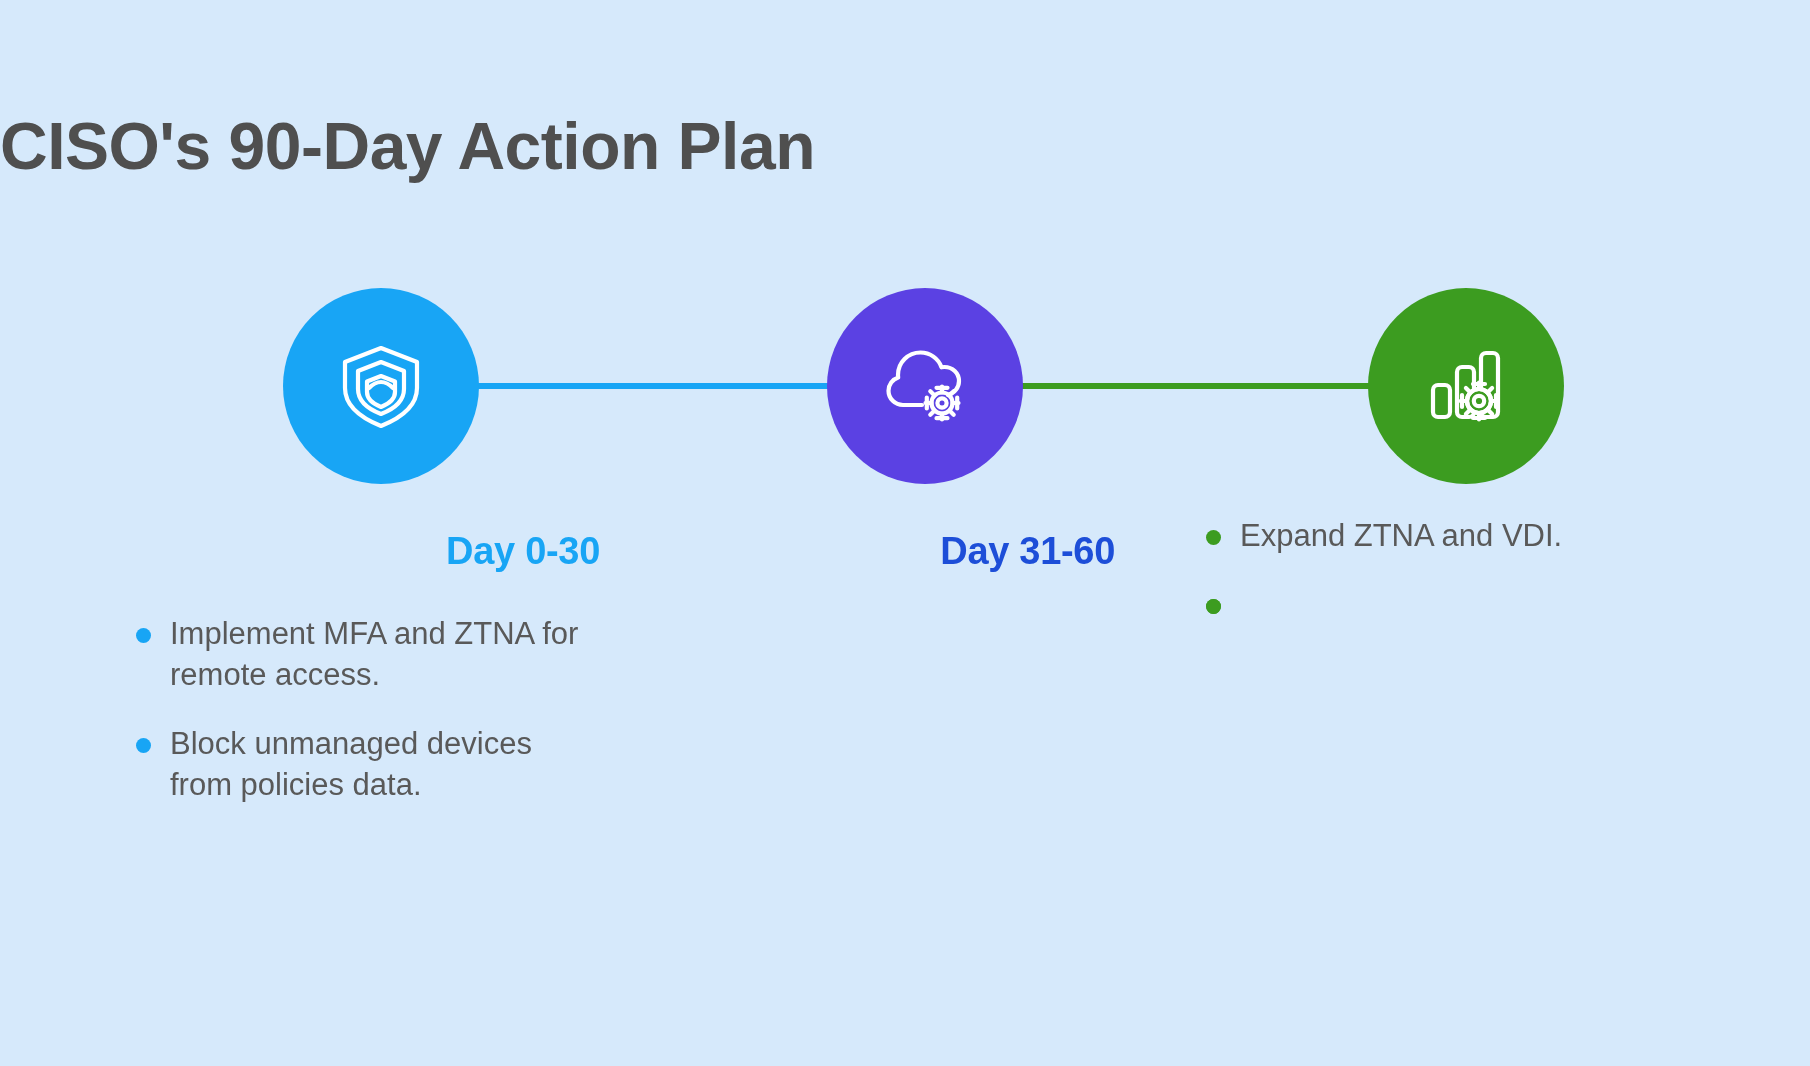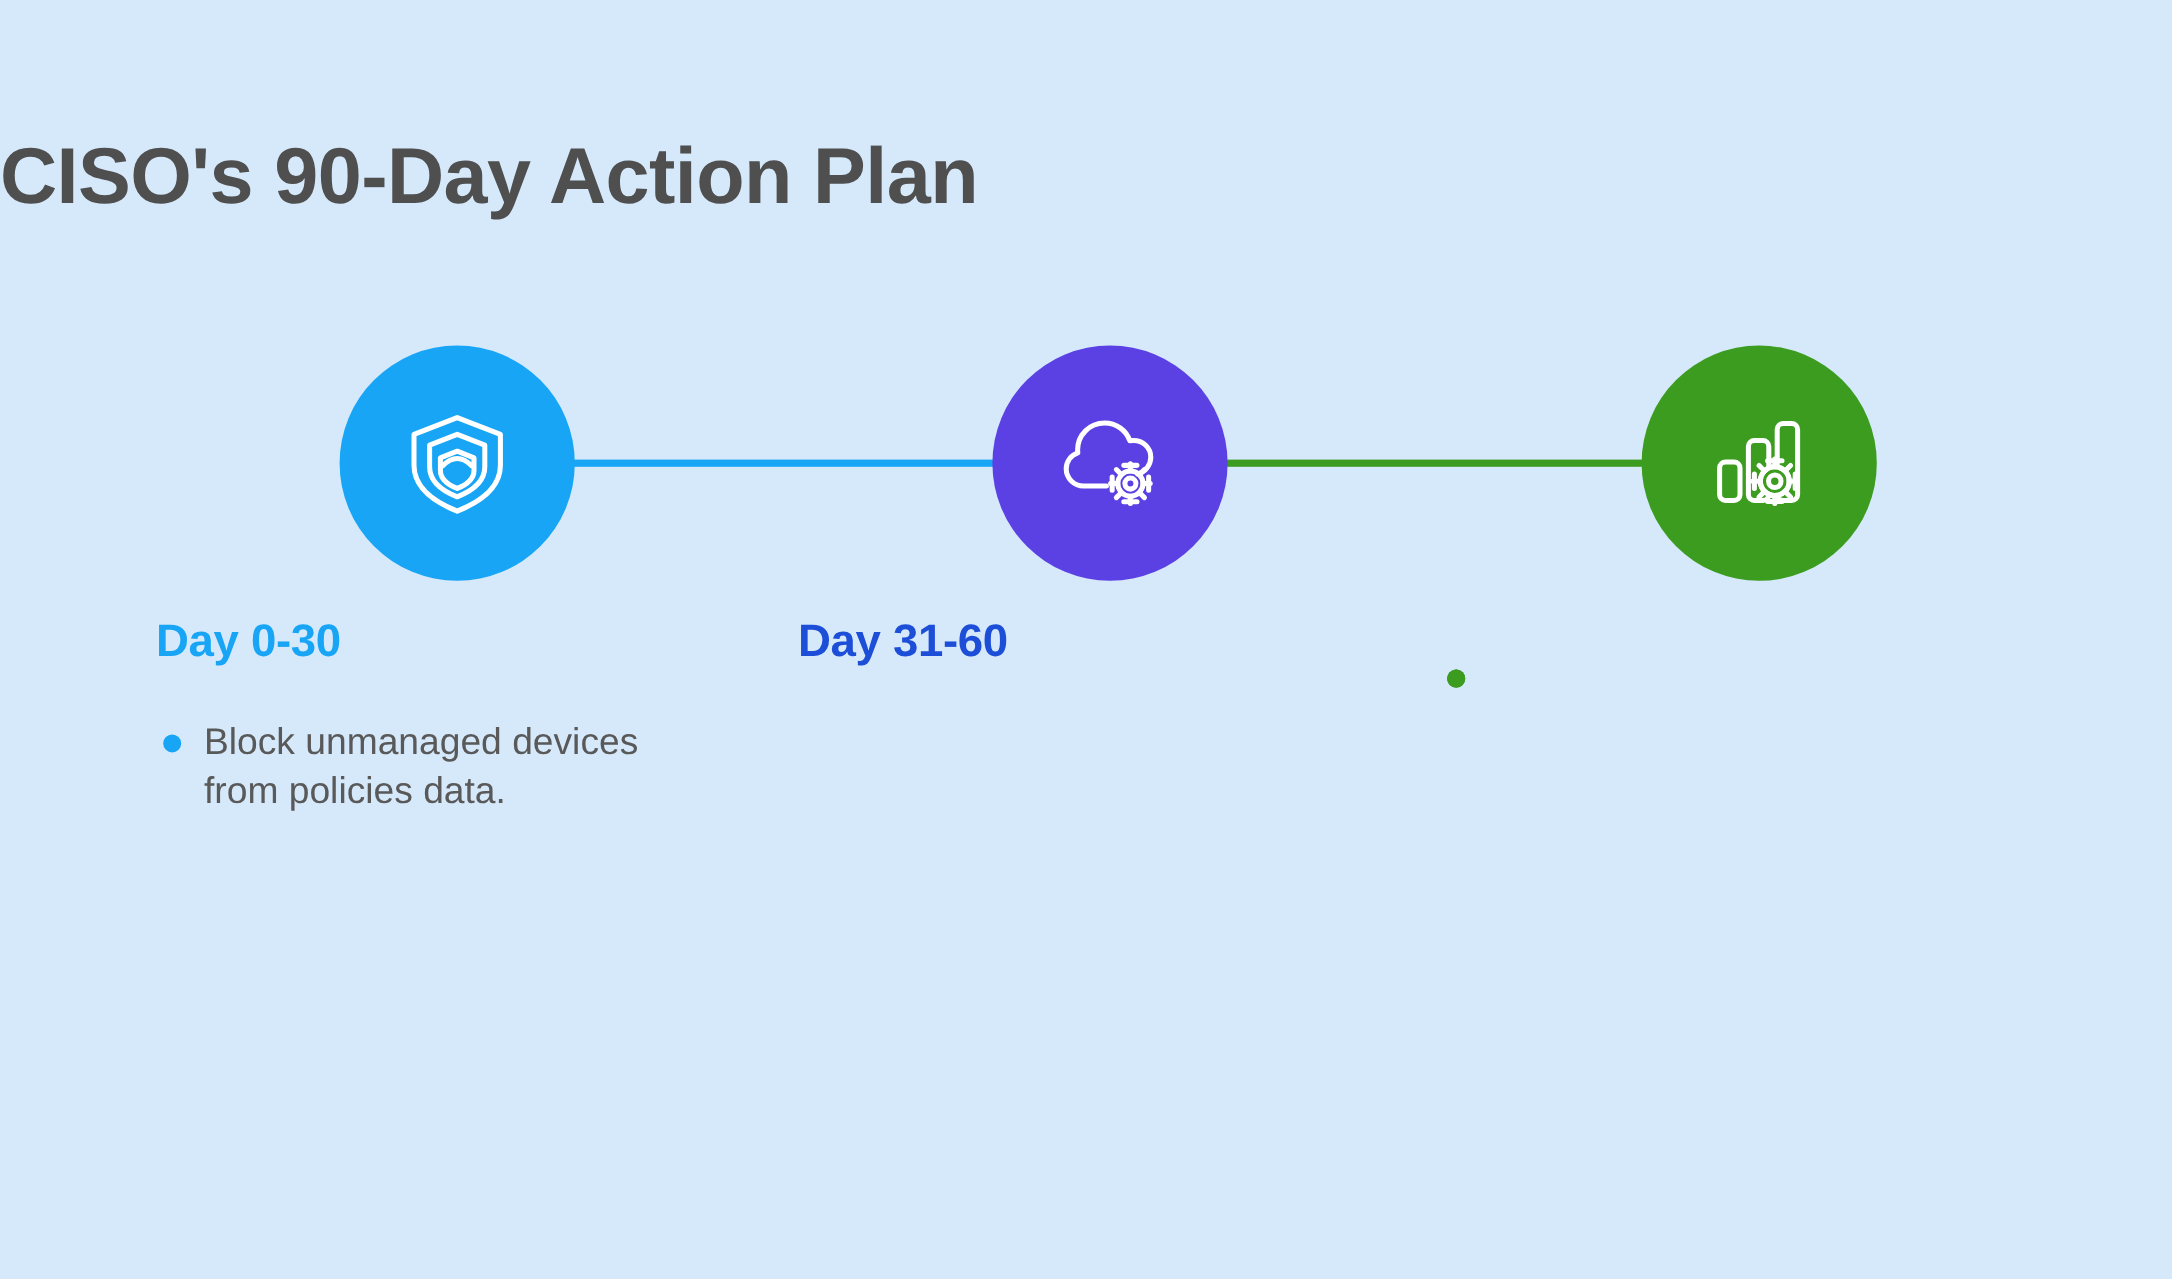--- a/index.html
+++ b/index.html
@@ -82,22 +82,22 @@
     position: absolute;
     top: 0;
   }
   .col-0 { left: 130px;  width: 470px; }
   .col-1 { left: 665px;  width: 450px; }
   .col-2 { left: 1200px; width: 470px; }
 
   .phase-label {
     font-size: 38px;
     font-weight: bold;
-    text-align: left;
-    margin: 0 0 44px 0;
+    text-align: right;
+    margin: 16px 0 44px 0;
     letter-spacing: -0.3px;
     line-height: 1;
   }
   .col-0 .phase-label { color: #18a5f5; }
   .col-1 .phase-label { color: #1d4ed8; }
   .col-2 .phase-label { color: #3c9c20; }
 
   .bullets {
     list-style: none;
     margin: 0;
@@ -188,33 +188,38 @@
 
   </div>
 
   <div class="columns">
 
     <div class="col col-0">
       <div class="phase-label">Day 0-30</div>
       <ul class="bullets">
         <li class="bullet">
           <span class="dot"></span>
+          <span>Implement MFA and ZTNA for remote access.</span>
+        </li>
+        <li class="bullet">
+          <span class="dot"></span>
           <span>Block unmanaged devices from policies data.</span>
         </li>
       </ul>
     </div>
 
     <div class="col col-1">
       <div class="phase-label">Day 31-60</div>
     </div>
 
     <div class="col col-2">
       <ul class="bullets">
         <li class="bullet">
           <span class="dot"></span>
+          <span>Expand ZTNA and VDI.</span>
         </li>
         <li class="bullet">
           <span class="dot"></span>
         </li>
         <li class="bullet">
           <span class="dot"></span>
         </li>
       </ul>
     </div>
 

